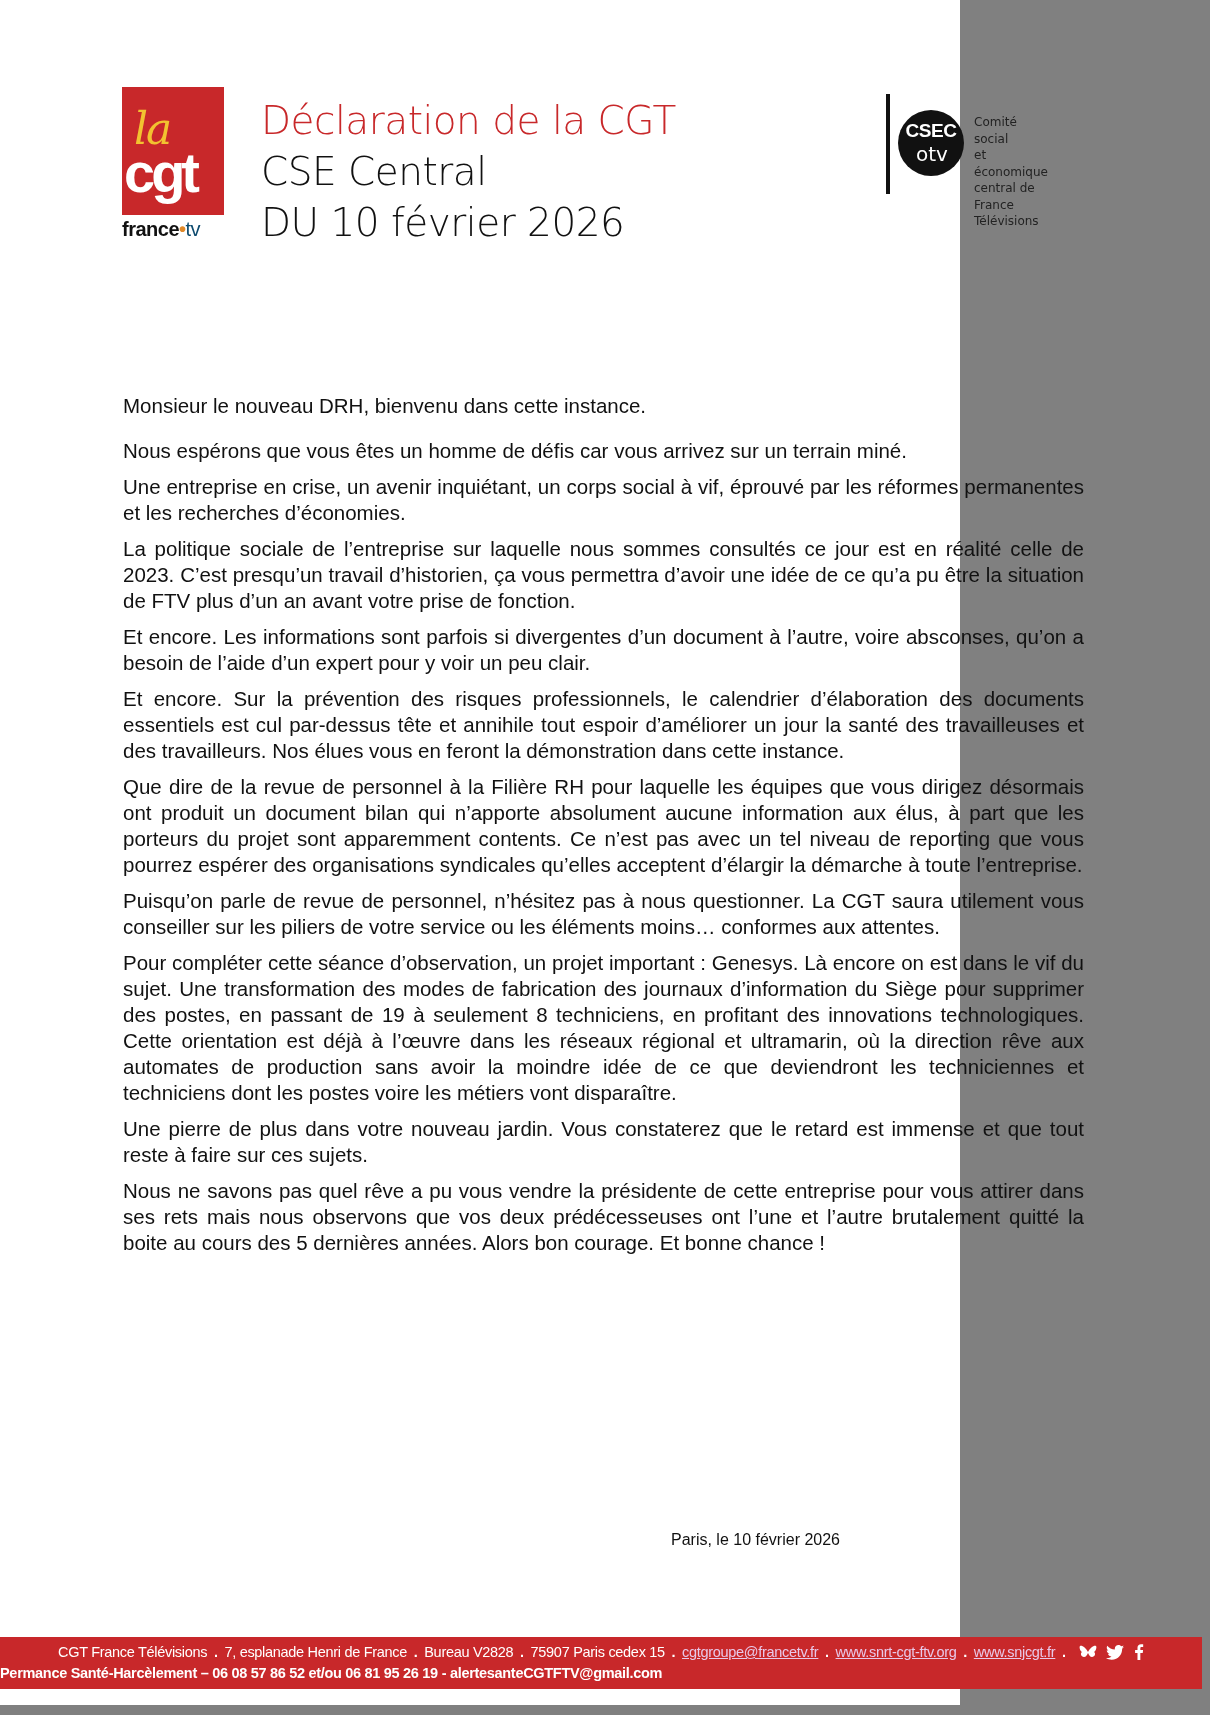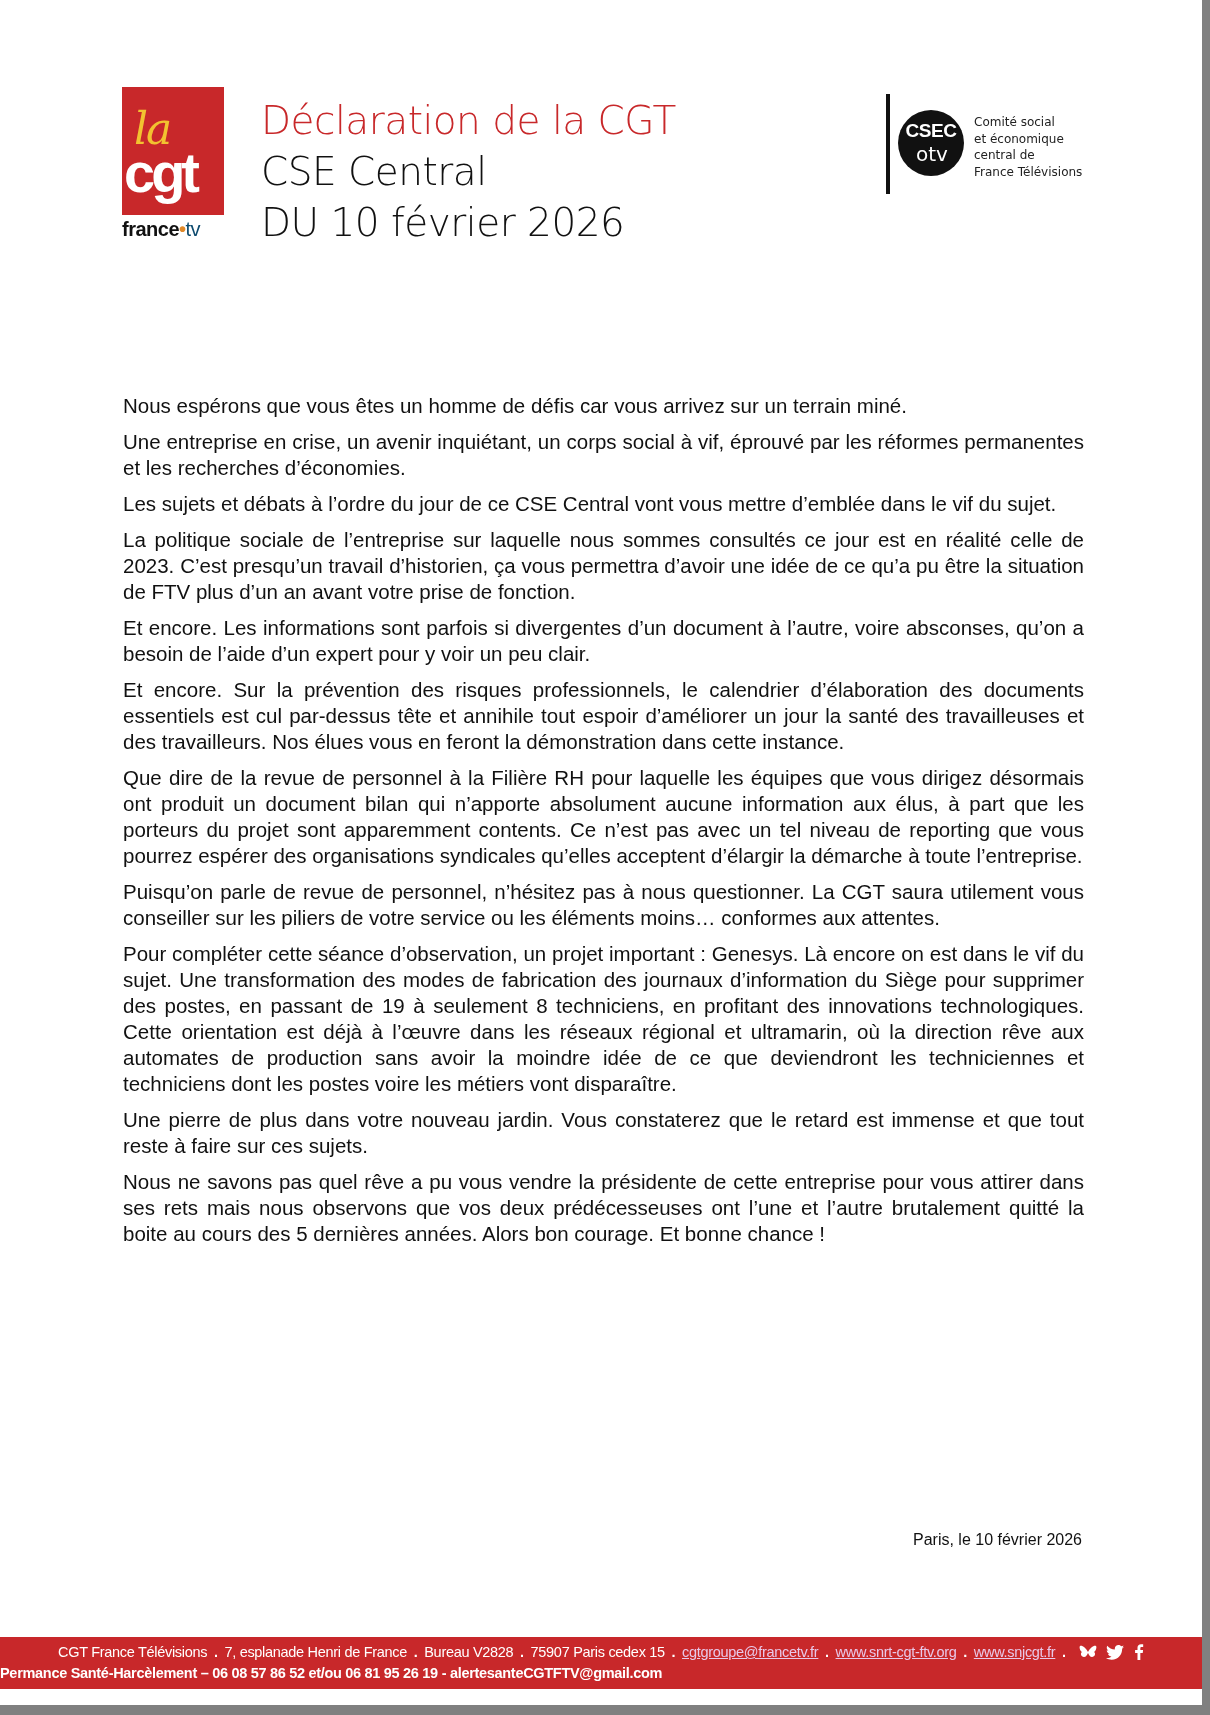--- a/index.html
+++ b/index.html
@@ -5,21 +5,21 @@
   html, body { margin: 0; padding: 0; }
   body {
     width: 1210px; height: 1715px;
     background: #808080;
     position: relative;
     overflow: hidden;
     font-family: "Liberation Sans", sans-serif;
   }
   .page {
     position: absolute; left: 0; top: 0;
-    width: 1202px; height: 1705px;
+    width: 960px; height: 1705px;
     background: #ffffff;
   }
   
   .logo-cgt {
     position: absolute; left: 122px; top: 87px;
     width: 102px; height: 128px;
     background: #c8282a;
   }
   .logo-cgt .la {
     position: absolute; left: 12px; top: 16px;
@@ -131,23 +131,23 @@
     <div class="otv-txt">otv</div>
   </div>
   <div class="csec-text">
     <div>Comité social</div>
     <div>et économique</div>
     <div>central de</div>
     <div>France Télévisions</div>
   </div>
 
   <div class="content">
+    <p class="first">Monsieur le nouveau DRH, bienvenu dans cette instance.</p>
     <p>Nous espérons que vous êtes un homme de défis car vous arrivez sur un terrain miné.</p>
     <p>Une entreprise en crise, un avenir inquiétant, un corps social à vif, éprouvé par les réformes permanentes et les recherches d’économies.</p>
-    <p>Les sujets et débats à l’ordre du jour de ce CSE Central vont vous mettre d’emblée dans le vif du sujet.</p>
     <p>La politique sociale de l’entreprise sur laquelle nous sommes consultés ce jour est en réalité celle de 2023. C’est presqu’un travail d’historien, ça vous permettra d’avoir une idée de ce qu’a pu être la situation de FTV plus d’un an avant votre prise de fonction.</p>
     <p>Et encore. Les informations sont parfois si divergentes d’un document à l’autre, voire absconses, qu’on a besoin de l’aide d’un expert pour y voir un peu clair.</p>
     <p>Et encore. Sur la prévention des risques professionnels, le calendrier d’élaboration des documents essentiels est cul par-dessus tête et annihile tout espoir d’améliorer un jour la santé des travailleuses et des travailleurs. Nos élues vous en feront la démonstration dans cette instance.</p>
     <p>Que dire de la revue de personnel à la Filière RH pour laquelle les équipes que vous dirigez désormais ont produit un document bilan qui n’apporte absolument aucune information aux élus, à part que les porteurs du projet sont apparemment contents. Ce n’est pas avec un tel niveau de reporting que vous pourrez espérer des organisations syndicales qu’elles acceptent d’élargir la démarche à toute l’entreprise.</p>
     <p>Puisqu’on parle de revue de personnel, n’hésitez pas à nous questionner. La CGT saura utilement vous conseiller sur les piliers de votre service ou les éléments moins… conformes aux attentes.</p>
     <p>Pour compléter cette séance d’observation, un projet important : Genesys. Là encore on est dans le vif du sujet. Une transformation des modes de fabrication des journaux d’information du Siège pour supprimer des postes, en passant de 19 à seulement 8 techniciens, en profitant des innovations technologiques. Cette orientation est déjà à l’œuvre dans les réseaux régional et ultramarin, où la direction rêve aux automates de production sans avoir la moindre idée de ce que deviendront les techniciennes et techniciens dont les postes voire les métiers vont disparaître.</p>
     <p>Une pierre de plus dans votre nouveau jardin. Vous constaterez que le retard est immense et que tout reste à faire sur ces sujets.</p>
     <p>Nous ne savons pas quel rêve a pu vous vendre la présidente de cette entreprise pour vous attirer dans ses rets mais nous observons que vos deux prédécesseuses ont l’une et l’autre brutalement quitté la boite au cours des 5 dernières années. Alors bon courage. Et bonne chance !</p>
   </div>
 

